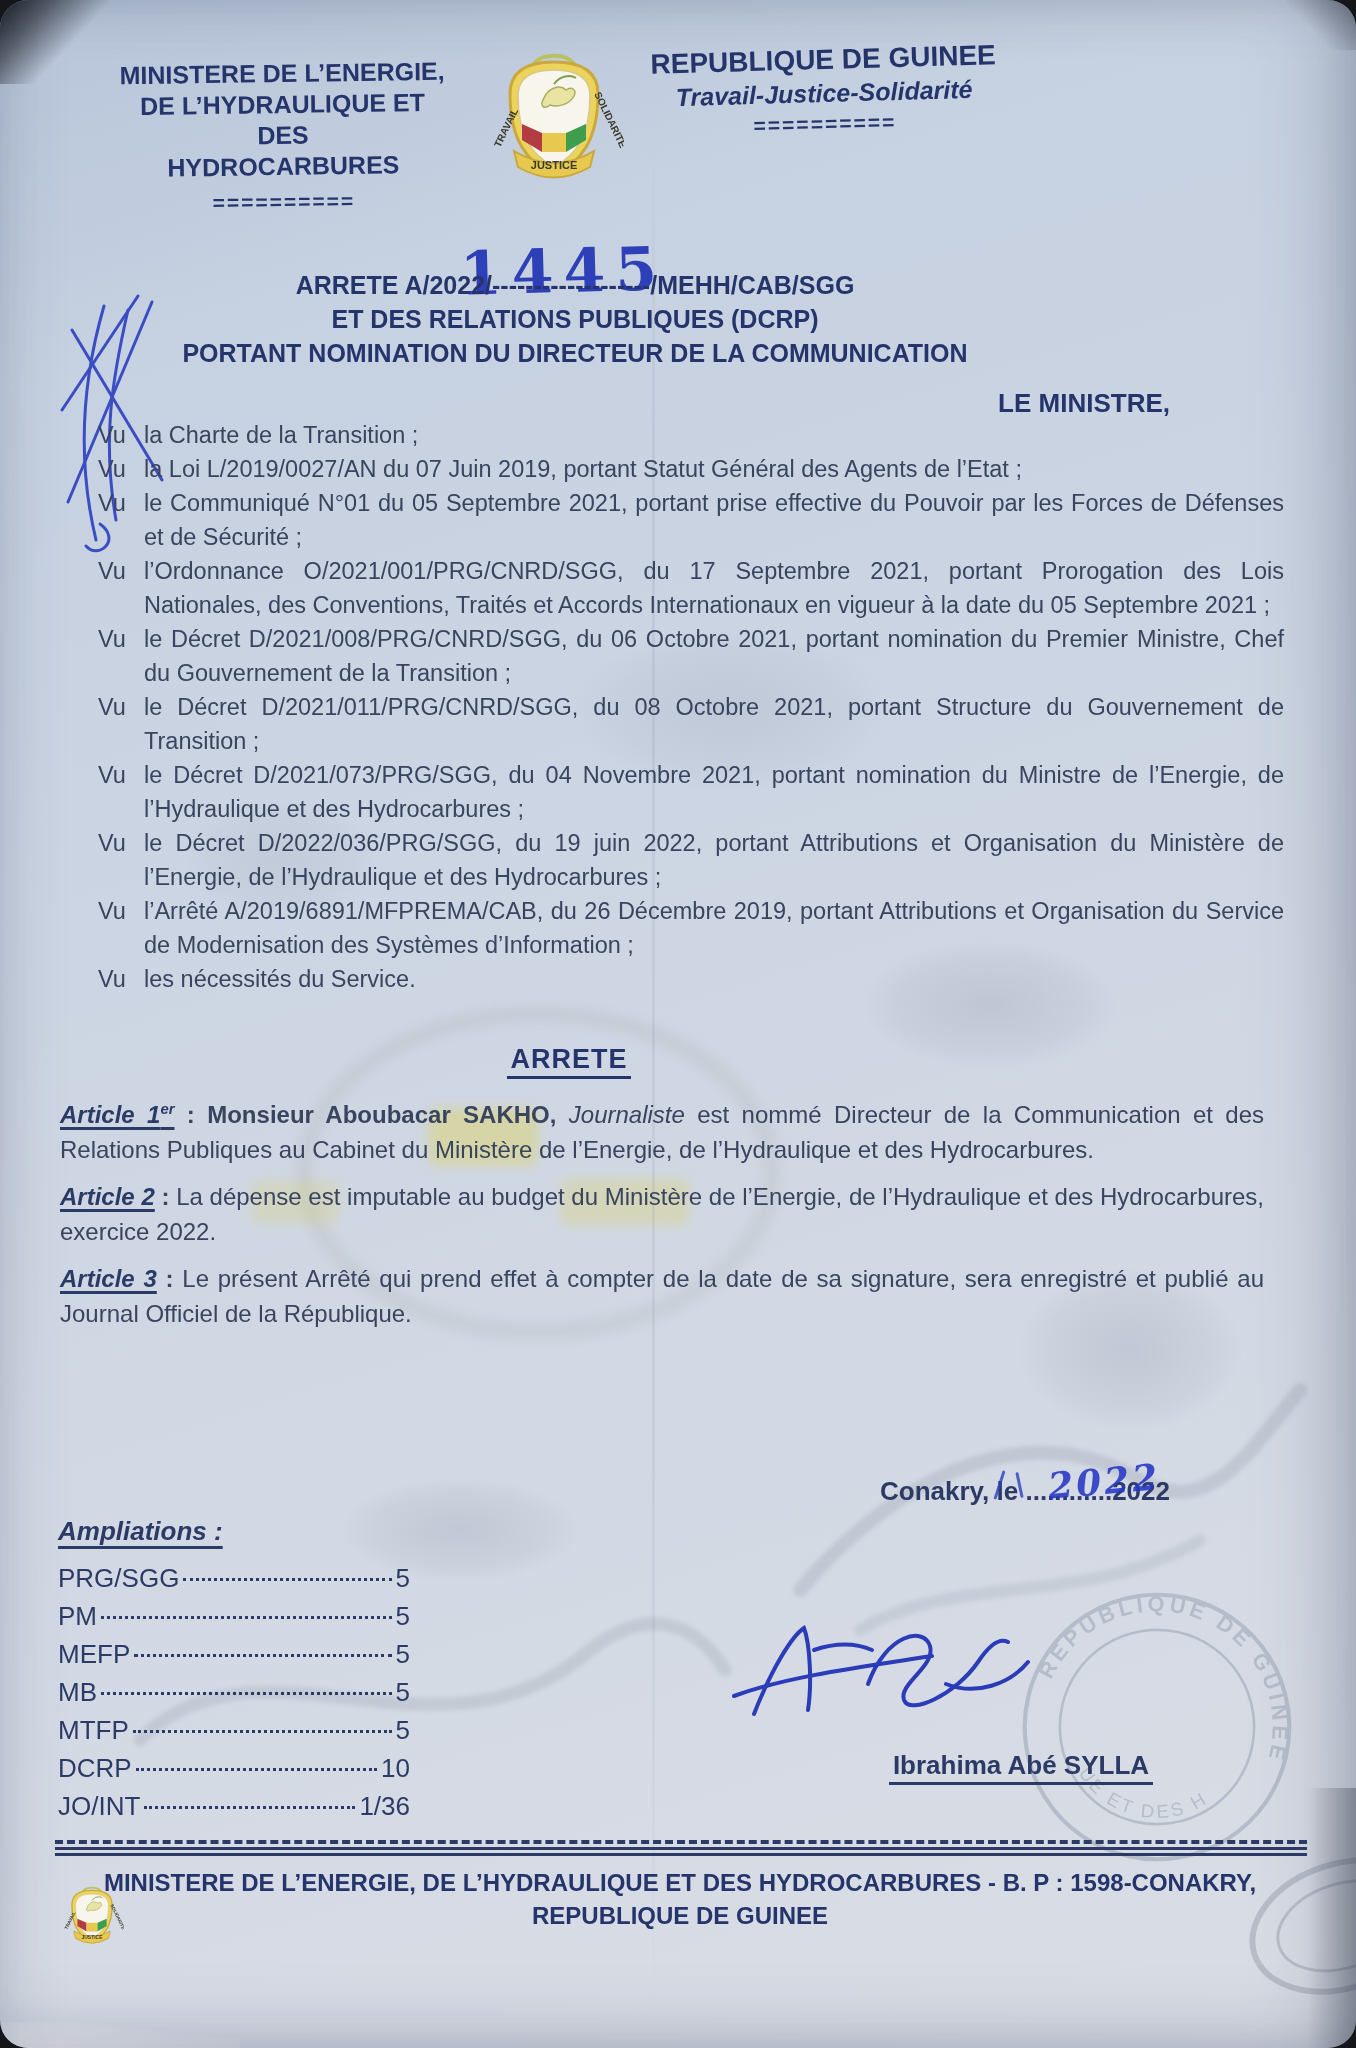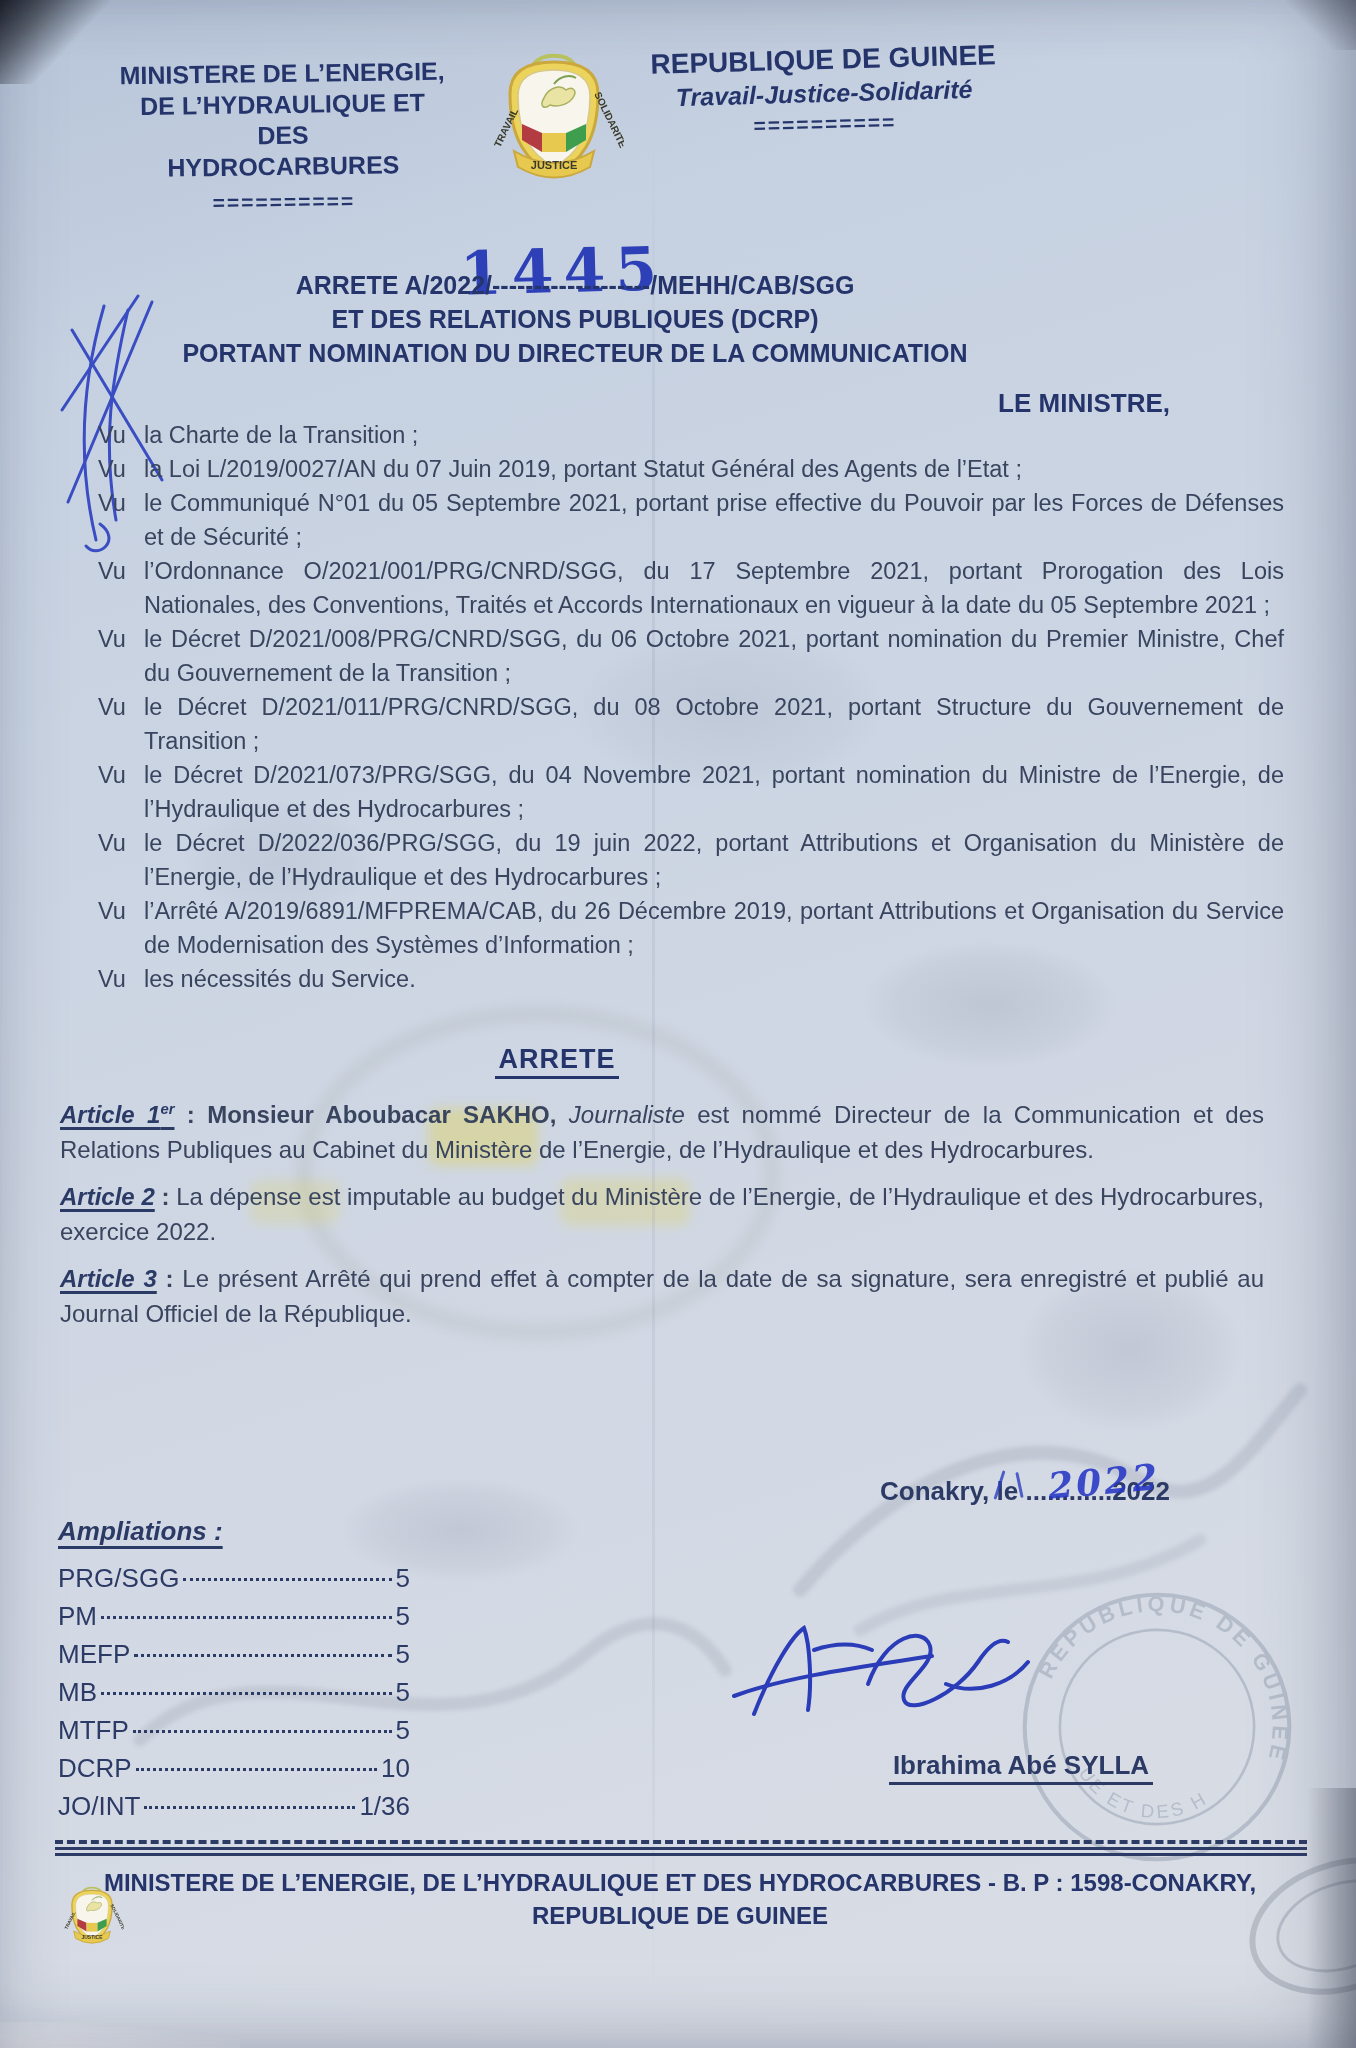--- a/index.html
+++ b/index.html
@@ -1,18 +1,18 @@
 <!DOCTYPE html>
 <html><head>
 <meta charset="utf-8">
 <style>
   html,body{margin:0;padding:0;background:#14161a;}
   .page{position:relative;width:1356px;height:2048px;overflow:hidden;
     font-family:"Liberation Sans",sans-serif;color:#39445f;
-    background:linear-gradient(163deg,#b7c5d9 0%,#c6d1e1 16%,#ccd5e3 40%,#d3d9e4 68%,#d9dde5 100%);}
+    background:linear-gradient(163deg,#b7c5d9 0%,#c6d1e1 16%,#ccd5e3 40%,#d3d9e4 68%,#d9dde5 100%);border-radius:28px;}
   .page::after{content:"";position:absolute;inset:0;pointer-events:none;
     box-shadow:inset -55px 0 90px -45px rgba(55,65,92,.38),
                inset 0 -45px 80px -45px rgba(55,65,92,.25),
                inset 45px 0 80px -55px rgba(55,65,92,.22),
                inset 0 40px 70px -50px rgba(55,65,92,.20);}
   .corner-tl{position:absolute;left:0;top:0;width:110px;height:84px;
     background:linear-gradient(133deg,rgba(13,15,20,.95) 0%,rgba(13,15,20,.55) 28%,transparent 60%);}
   .corner-tr{position:absolute;right:0;top:0;width:70px;height:50px;
     background:linear-gradient(225deg,rgba(18,20,26,.45),transparent 62%);}
   .edge-bl{position:absolute;left:0;bottom:0;width:240px;height:26px;
@@ -44,21 +44,21 @@
   .title{position:absolute;left:70px;top:268px;width:1010px;text-align:center;
     font-weight:bold;font-size:25px;line-height:34px;color:#25356b;}
   .minister{position:absolute;left:70px;top:388px;width:1100px;text-align:right;
     font-weight:bold;font-size:26px;color:#25356b;}
 
   .vu-list{position:absolute;left:98px;top:418px;width:1186px;font-size:23.5px;line-height:34px;color:#39445f;}
   .vu-item{display:flex;}
   .vu-label{flex:0 0 46px;}
   .vu-text{flex:1;text-align:justify;}
 
-  .arrete-h{position:absolute;left:52px;top:1044px;width:1010px;text-align:center;}
+  .arrete-h{position:absolute;left:64px;top:1044px;width:1010px;text-align:center;}
   .arrete-h span{display:inline-block;font-weight:bold;font-size:27px;letter-spacing:1px;
     color:#25356b;border-bottom:3px solid #25356b;padding:0 3px 1px;}
 
   .articles{position:absolute;left:60px;top:1092px;width:1204px;
     font-size:24px;line-height:35px;text-align:justify;}
   .article{margin-bottom:7px;}
   .article-label{font-weight:bold;font-style:italic;color:#2c3a66;
     text-decoration:underline;text-decoration-thickness:2.5px;text-underline-offset:4px;}
   .article-label sup{font-size:.62em;}
   .article-sep{font-weight:bold;}

